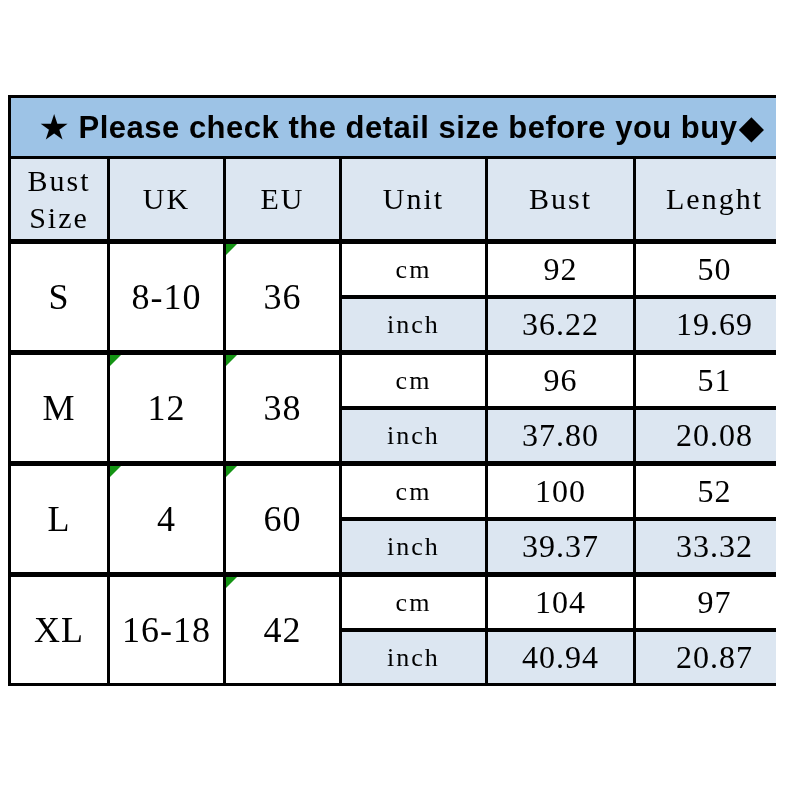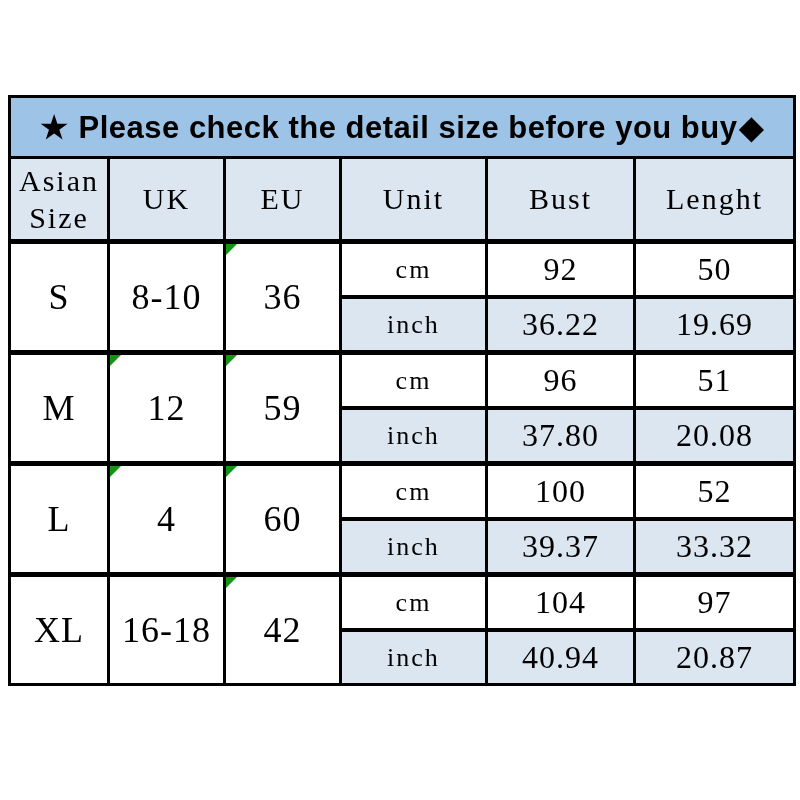--- a/index.html
+++ b/index.html
@@ -4,21 +4,20 @@
 <style>
   html, body { margin: 0; padding: 0; background: #ffffff; }
   .canvas {
     position: relative;
     width: 776px;
     height: 800px;
     background: #ffffff;
     overflow: hidden;
     font-family: "Liberation Serif", serif;
     color: #000;
-    padding-left: 24px;
   }
   .chart-wrap {
     position: absolute;
     left: 8px;
     top: 95px;
     width: 786px;
   }
   table.size-chart {
     width: 100%;
     border-collapse: collapse;
@@ -84,21 +83,21 @@
       </colgroup>
       <tbody>
 
         <tr>
           <td class="banner" colspan="6">
             <span class="star">★</span><span>Please check the detail size before you buy</span><span class="diamond">◆</span>
           </td>
         </tr>
 
         <tr class="head">
-          <td>Asian Size</td>
+          <td>Bust Size</td>
           <td>UK</td>
           <td>EU</td>
           <td>Unit</td>
           <td>Bust</td>
           <td>Lenght</td>
         </tr>
 
         <tr class="cm-row group-start">
           <td class="size-col" rowspan="2">S</td>
           <td class="ukeu-col" rowspan="2">8-10</td>
@@ -109,21 +108,21 @@
         </tr>
         <tr class="inch-row">
           <td class="unit">inch</td>
           <td class="val">36.22</td>
           <td class="val">19.69</td>
         </tr>
 
         <tr class="cm-row group-start">
           <td class="size-col" rowspan="2">M</td>
           <td class="ukeu-col" rowspan="2"><span class="tri"></span><span>12</span></td>
-          <td class="ukeu-col" rowspan="2"><span class="tri"></span><span>59</span></td>
+          <td class="ukeu-col" rowspan="2"><span class="tri"></span><span>38</span></td>
           <td class="unit">cm</td>
           <td class="val">96</td>
           <td class="val">51</td>
         </tr>
         <tr class="inch-row">
           <td class="unit">inch</td>
           <td class="val">37.80</td>
           <td class="val">20.08</td>
         </tr>
 

